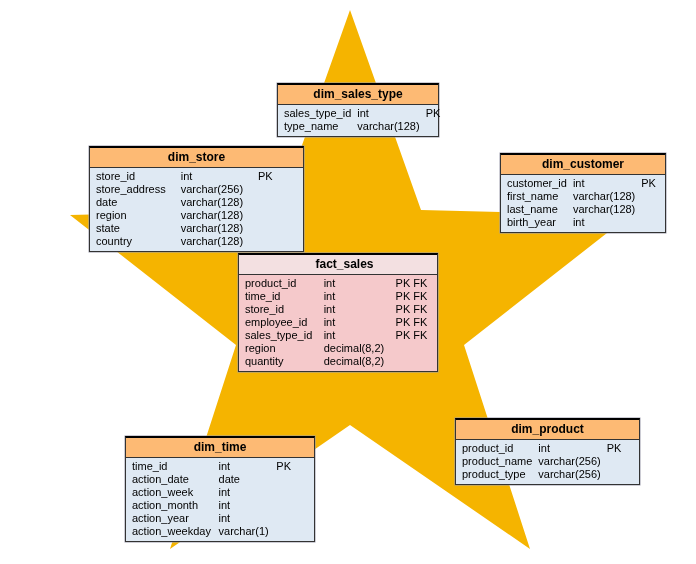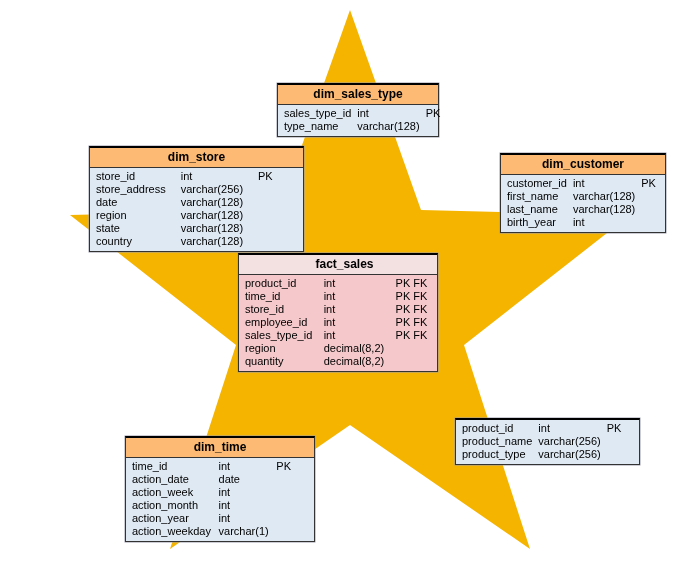--- a/index.html
+++ b/index.html
@@ -172,20 +172,21 @@
       <span class="col-name">action_year</span>
       <span class="col-type">int</span>
       <span class="col-key"></span>
       <span class="col-name">action_weekday</span>
       <span class="col-type">varchar(1)</span>
       <span class="col-key"></span>
     </div>
   </div>
 
   <div id="t-product" class="tbl">
+    <div class="hdr">dim_product</div>
     <div class="body">
       <span class="col-name">product_id</span>
       <span class="col-type">int</span>
       <span class="col-key">PK</span>
       <span class="col-name">product_name</span>
       <span class="col-type">varchar(256)</span>
       <span class="col-key"></span>
       <span class="col-name">product_type</span>
       <span class="col-type">varchar(256)</span>
       <span class="col-key"></span>

